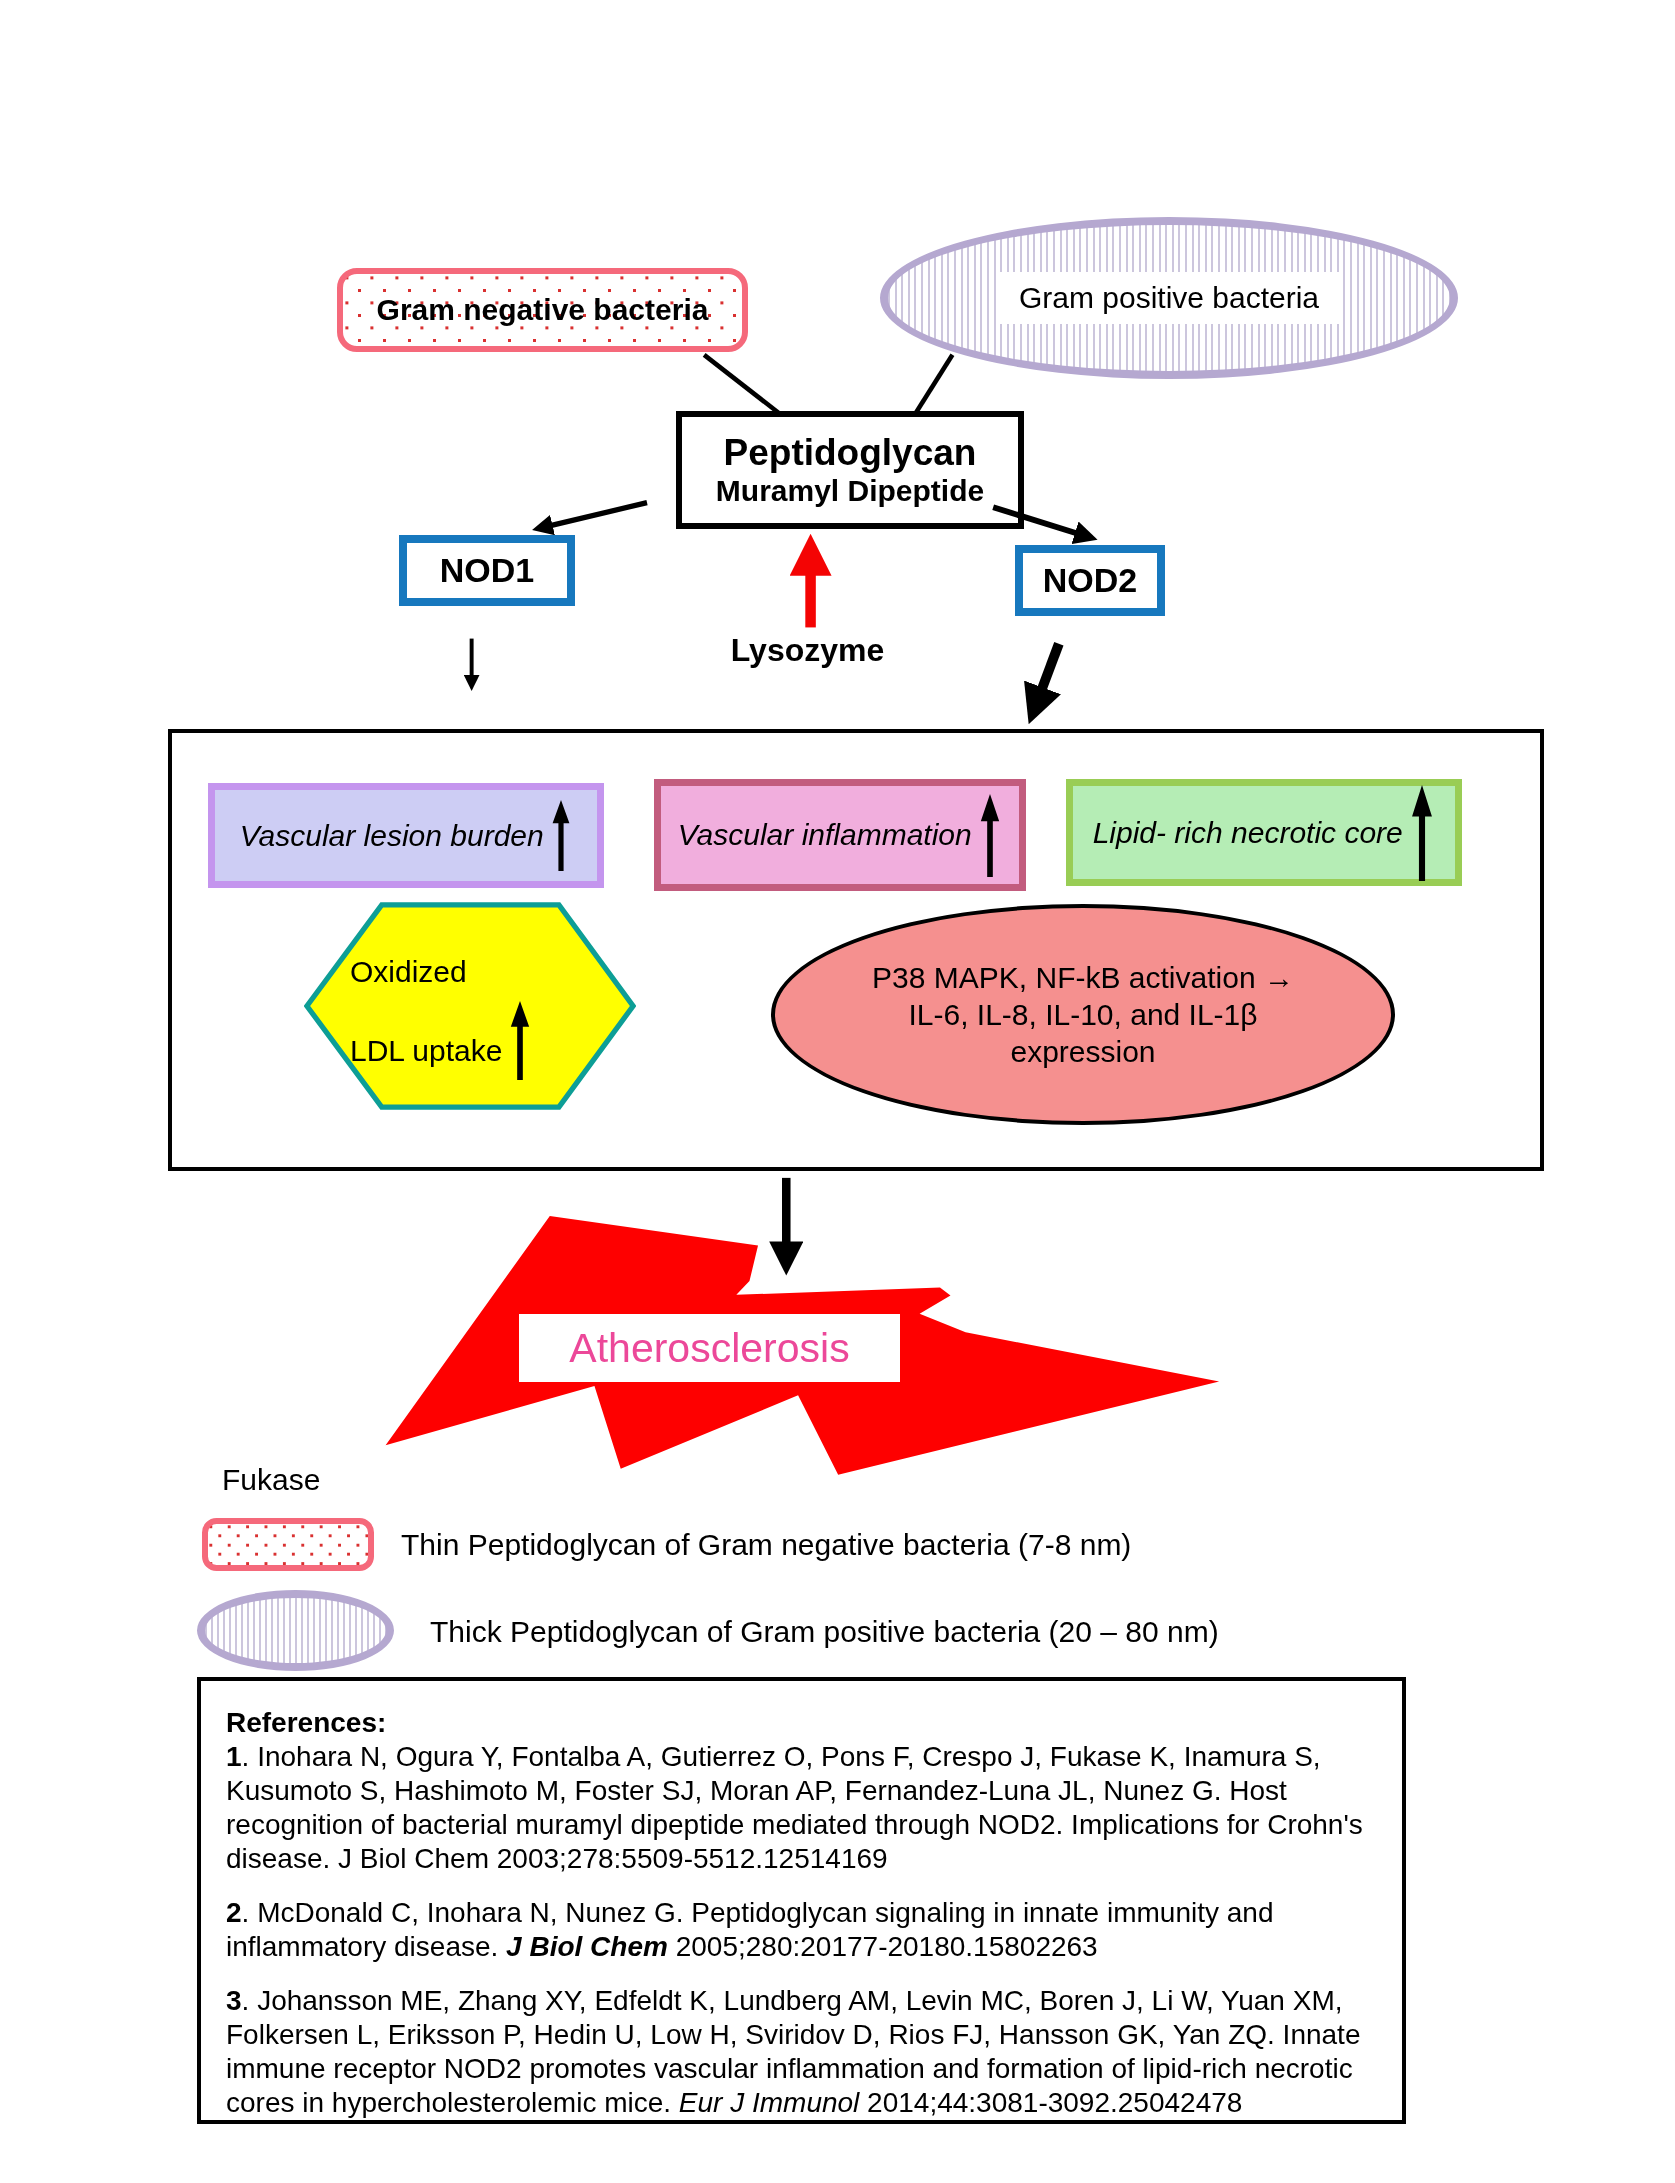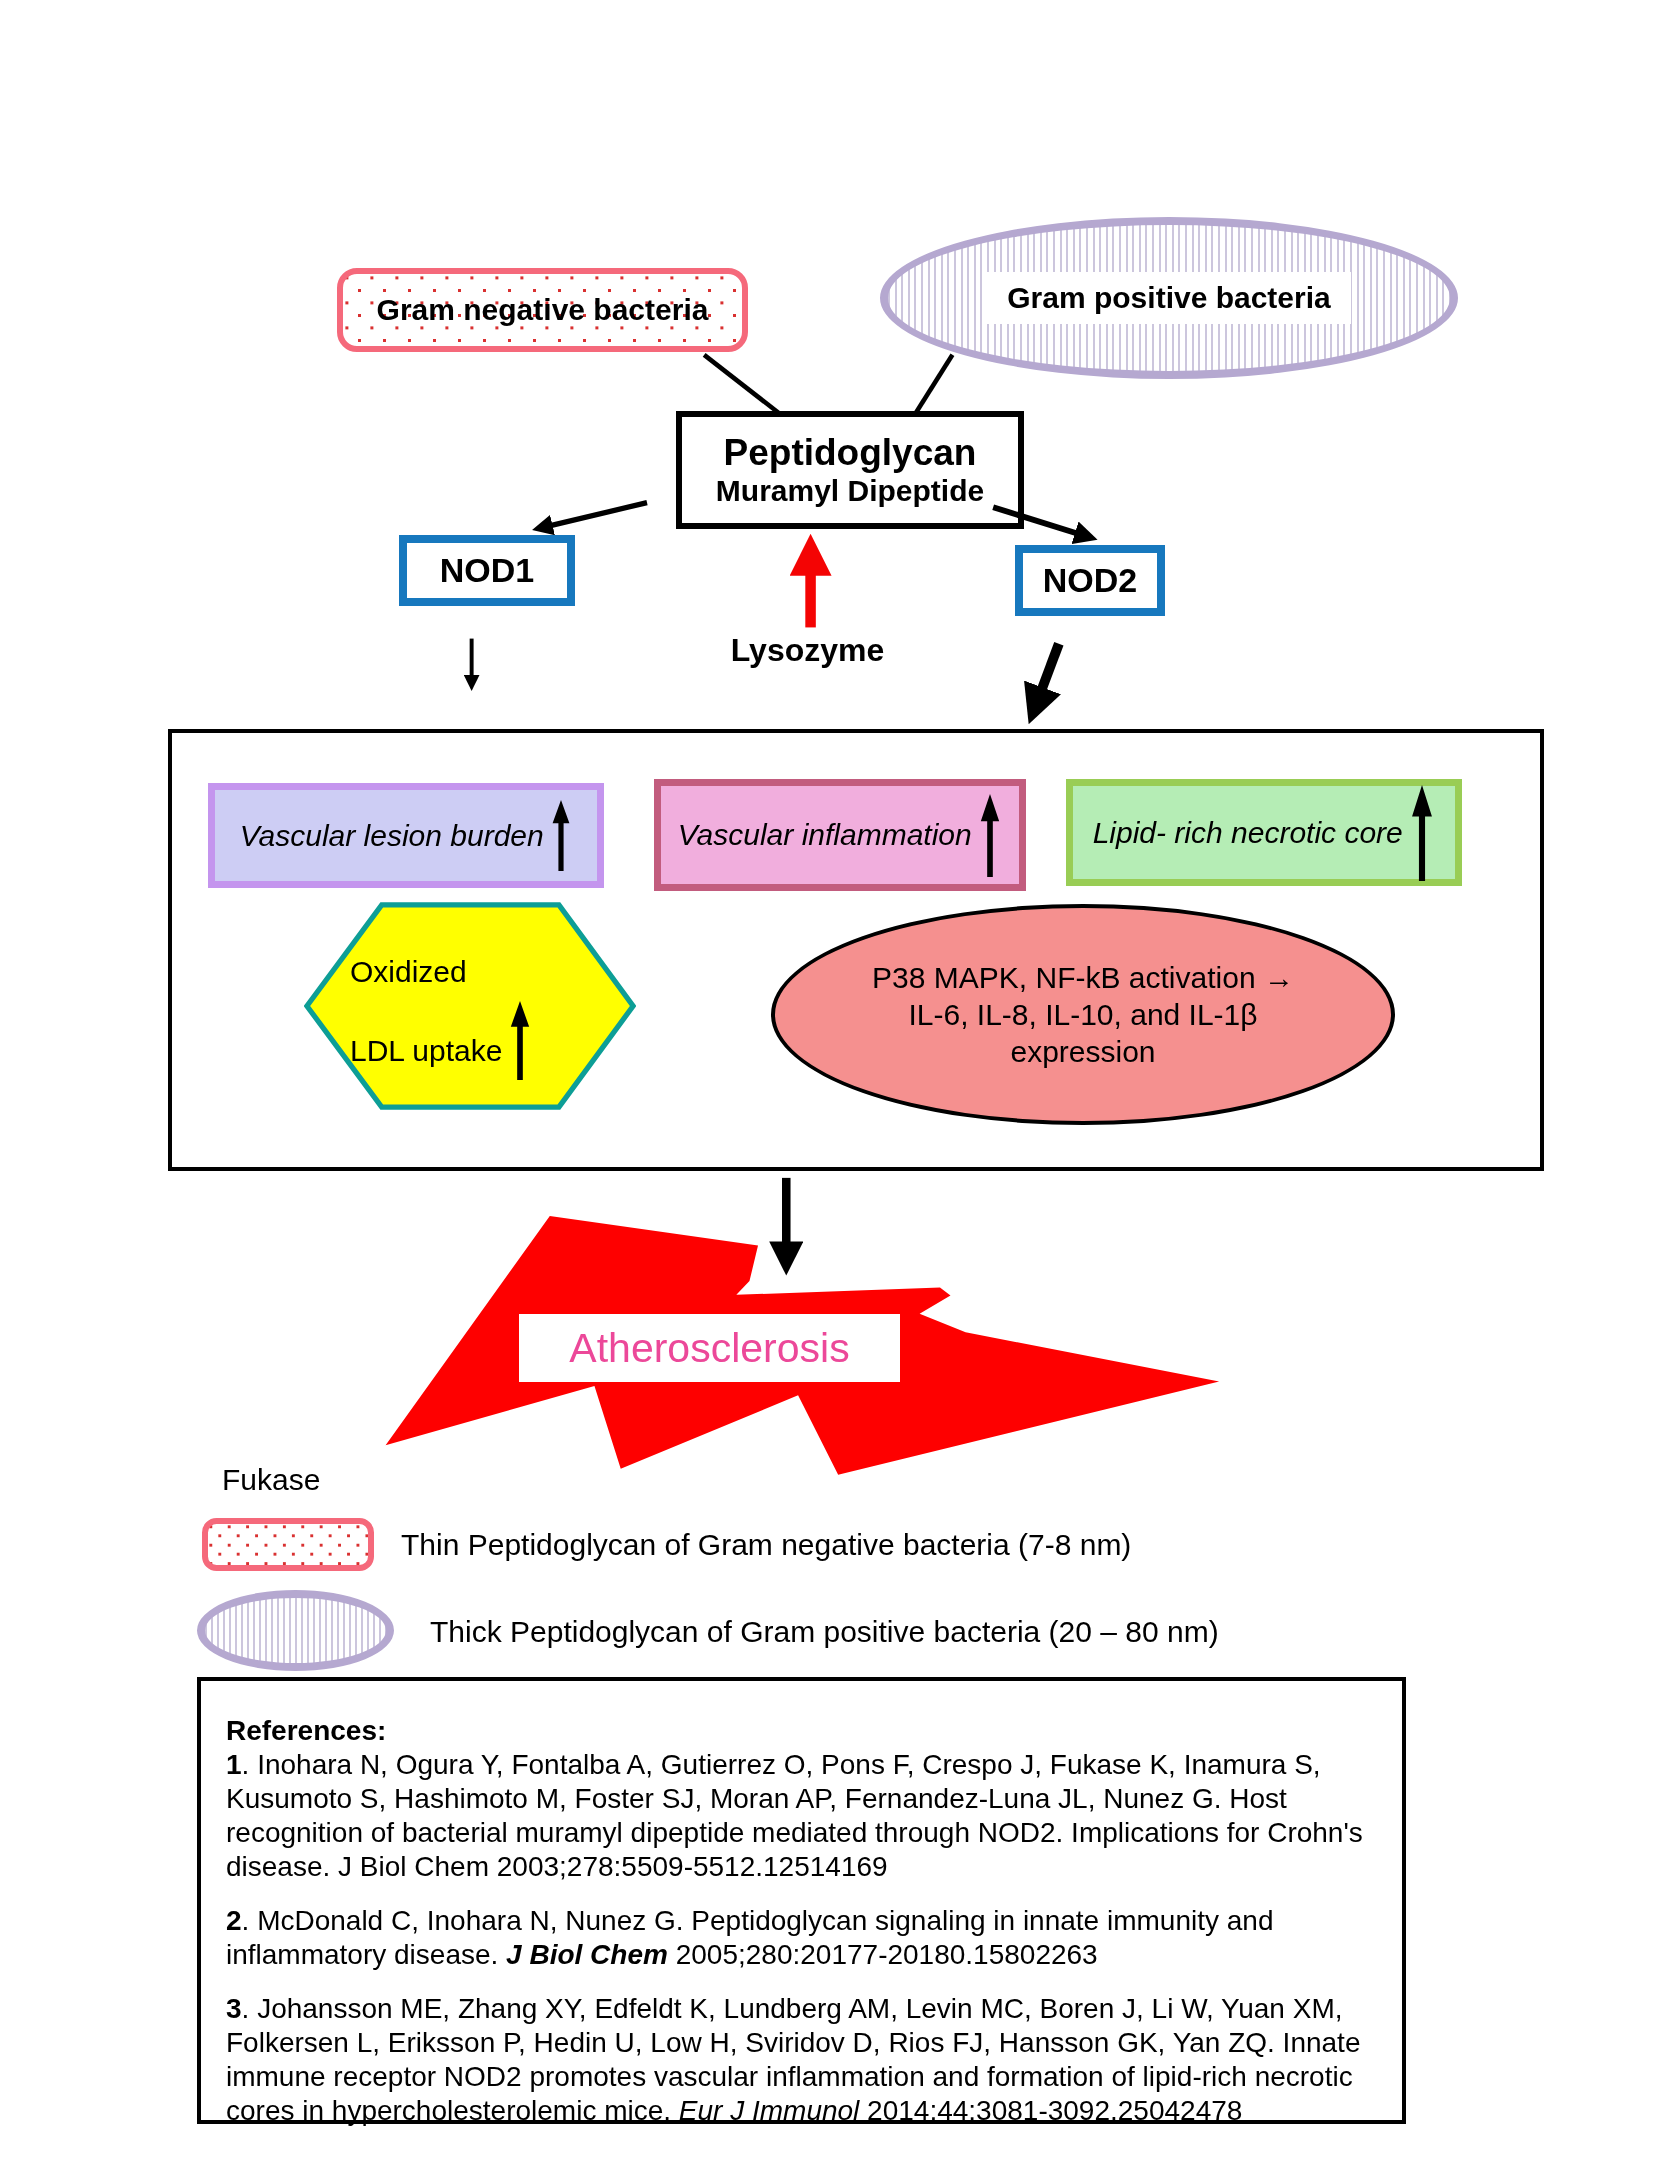--- a/index.html
+++ b/index.html
@@ -34,21 +34,21 @@
   .grampos{
     left:880px; top:217px; width:578px; height:162px;
     box-sizing:border-box;
     border:8px solid #b5a8d0;
     border-radius:50%;
     background-color:#ffffff;
     background-image:repeating-linear-gradient(90deg,#ccc6dd 0px,#ccc6dd 2px,rgba(0,0,0,0) 2px,rgba(0,0,0,0) 6.6px);
     display:flex; align-items:center; justify-content:center;
   }
   .grampos span{
-    font-size:30px; font-weight:bold;
+    font-size:30px; font-weight:normal;
     background:#ffffff; padding:9.2px 20px;
   }
 
   .pepti{
     left:676px; top:411px; width:348px; height:118px;
     box-sizing:border-box;
     border:6px solid #000;
     background:#fff;
     display:flex; flex-direction:column; align-items:center; justify-content:center;
   }
@@ -149,21 +149,21 @@
 
   
   .refs{
     left:197px; top:1677px; width:1209px; height:447px;
     box-sizing:border-box;
     border:4px solid #000;
     background:#fff;
     padding:17px 25px;
     font-size:28px; line-height:34px;
   }
-  .refs .ref-title{font-weight:bold; margin:16px 0 0 0;}
+  .refs .ref-title{font-weight:bold; margin:8px 0 0 0;}
   .refs p.ref{margin:0 0 20px 0;}
   .refs p.ref:first-of-type{margin-top:0;}
 
   svg{display:block;}
   .overlay{left:0; top:0; pointer-events:none;}
 </style>
 </head>
 <body>
 
 <div class="page">

